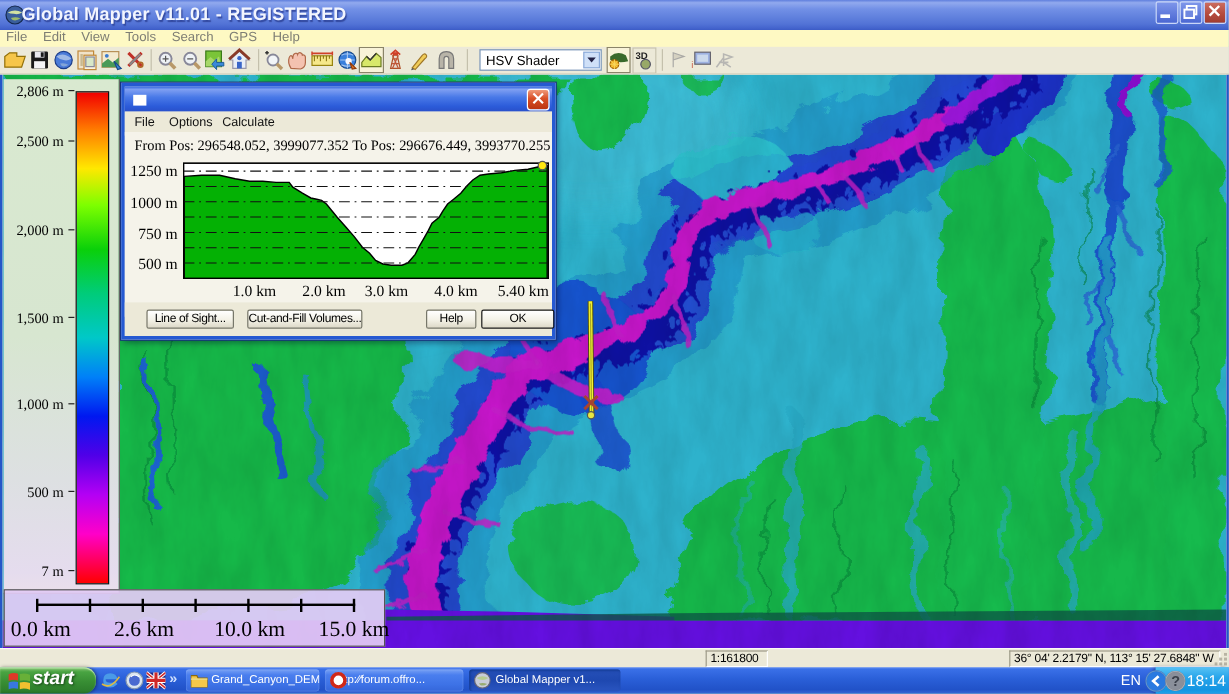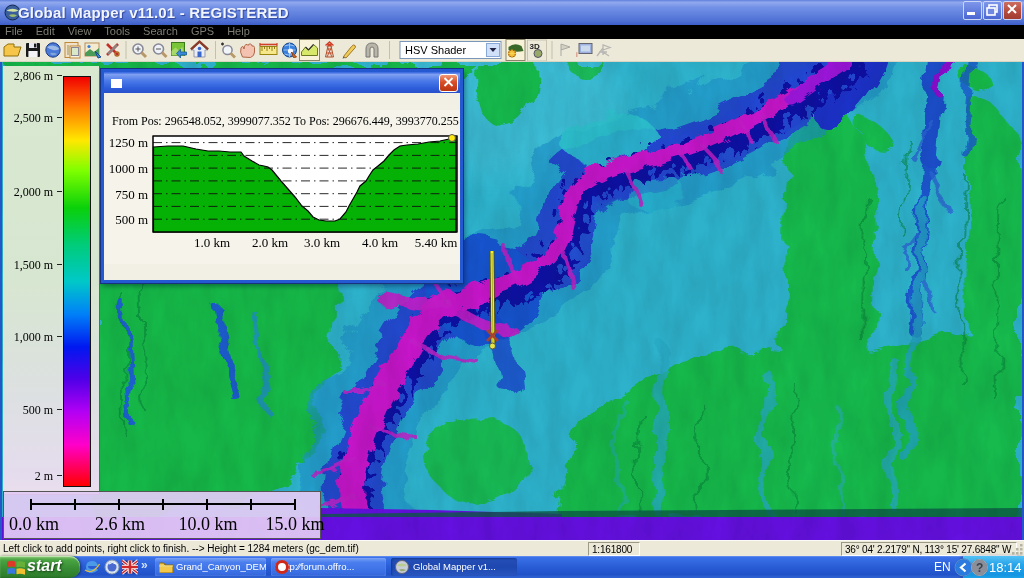--- a/index.html
+++ b/index.html
@@ -7,21 +7,21 @@
 .abs{position:absolute}
 #titlebar{left:0;top:0;width:1024px;height:25px;
   background:linear-gradient(180deg,#5f7fdd 0%,#91a9ee 9%,#7290e6 30%,#6282de 55%,#5273d6 80%,#4464cd 94%,#3c5cc6 100%)}
 #titletxt{left:18px;top:4px;color:#f2f5fe;font-size:15px;font-weight:bold;letter-spacing:.2px;
   text-shadow:1px 1px 1px #31479d}
 .capbtn{top:1px;width:17px;height:17px;border-radius:2px;border:1px solid #c9d6f8;
   color:#fff;text-align:center}
 #btnmin{left:963px;background:linear-gradient(180deg,#7e96ea,#4b67d2)}
 #btnres{left:983px;background:linear-gradient(180deg,#7e96ea,#4b67d2)}
 #btncls{left:1003px;background:linear-gradient(180deg,#cc6e60,#b64c3e 55%,#a03c30)}
-#menubar{left:0;top:25px;width:1024px;height:14px;background:#000000;color:#7e7e74;font-size:11px}
+#menubar{left:0;top:25px;width:1024px;height:14px;background:#fef9c3;color:#7e7e74;font-size:11px}
 #menubar span{margin:0 6.5px}
 #toolbar{left:0;top:39px;width:1024px;height:22px;background:#ece9d8;border-bottom:1px solid #d8d4c0}
 #legend{left:3px;top:66px;width:96px;height:428px;
   background:linear-gradient(180deg,#d9e9d0 0%,#d7e6d0 50%,#dde0e2 78%,#e5dcee 96%,#eadfeb 100%);
   border-right:1px solid #666;border-bottom:1px solid #666}
 #cbar{position:absolute;left:60px;top:10px;width:26px;height:409px;border:1px solid #111;
   background:linear-gradient(180deg,
    #f20000 0%,#ff7a00 7.5%,#ffe800 15.5%,#7dff00 23%,#0ad00a 32%,#00cc7a 41%,#00c8c8 50%,
    #0080f8 58%,#0018f0 66%,#5000e8 74%,#b400f4 82%,#ff00c8 90%,#ff0048 96.5%,#ff0000 100%)}
 .ltick{position:absolute;left:54px;width:5px;height:1px;background:#222}
@@ -338,21 +338,21 @@
     <div class="llab" style="top:45px">2,500 m</div>
  <div class="ltick" style="top:125px"></div>
     <div class="llab" style="top:119px">2,000 m</div>
  <div class="ltick" style="top:198px"></div>
     <div class="llab" style="top:192px">1,500 m</div>
  <div class="ltick" style="top:270px"></div>
     <div class="llab" style="top:264px">1,000 m</div>
  <div class="ltick" style="top:343px"></div>
     <div class="llab" style="top:337px">500 m</div>
  <div class="ltick" style="top:409px"></div>
-    <div class="llab" style="top:403px">2 m</div>
+    <div class="llab" style="top:403px">7 m</div>
 </div>
 
 <div id="scalepanel" class="abs">
  <div class="abs" style="left:26px;top:11px;width:266px;height:2px;background:#000"></div>
  <div class="stick" style="left:26px"></div>
     <div class="stick" style="left:70px"></div>
  <div class="stick" style="left:114px"></div>
     <div class="stick" style="left:158px"></div>
  <div class="stick" style="left:202px"></div>
     <div class="stick" style="left:246px"></div>
@@ -362,20 +362,21 @@
  <div class="slab" style="left:204px">10.0 km</div>
  <div class="slab" style="left:291px">15.0 km</div>
 </div>
 
 <div id="dlg" class="abs">
  <div id="dlgtitle" class="abs"></div>
  <div id="dlgicon" class="abs"></div>
  <div id="dlgcls" class="abs"><svg width="15" height="14">
         <path d="M3.5,3 L11.5,11 M11.5,3 L3.5,11" stroke="#fff" stroke-width="1.8"></path>
       </svg></div>
+ <div id="dlgmenu" class="abs"><span style="margin-left:8px">File</span><span style="margin-left:12px">Options</span><span style="margin-left:8px">Calculate</span></div>
  <div id="dlgclient" class="abs">
   <div id="frompos" class="abs">From Pos: 296548.052, 3999077.352 To Pos: 296676.449, 3993770.255</div>
   <svg class="abs" style="left:0;top:22px" width="354" height="120" viewBox="0 0 354 120">
    <rect x="49" y="4" width="304" height="96" fill="#fff" stroke="#000" stroke-width="1"></rect>
    <path d="M49.5,15 L64,14 L79,14 L92,17 L104,19 L115,19 L126,20 L137,20 L140,24 L148,29 L155,33 L160,34 L164,35 L168,38 L177,49 L184,57 L191,65 L198,74 L204,79 L209,85 L215,88 L222,89 L231,89 L236,87 L242,80 L245,74 L249,67 L253,60 L256,54 L262,49 L265,44 L269,38 L274,34 L280,29 L285,23 L290,18 L296,14 L303,13 L314,12 L325,10 L336,9 L345,7 L352,6 L352,100 L49.5,100 Z" fill="#04b104" stroke="#000" stroke-width="1.2"></path>
    <g stroke="#111" stroke-width="0.9" stroke-dasharray="9,4,1.5,4">
     <line x1="49" y1="10.6" x2="353" y2="10.6"></line>
     <line x1="49" y1="23.4" x2="353" y2="23.4"></line>
     <line x1="49" y1="36.1" x2="353" y2="36.1"></line>
     <line x1="49" y1="48.9" x2="353" y2="48.9"></line>
@@ -391,24 +392,29 @@
     <text x="44" y="67" text-anchor="end">750 m</text>
     <text x="44" y="92" text-anchor="end">500 m</text>
     <text x="108" y="115" text-anchor="middle">1.0 km</text>
     <text x="166" y="115" text-anchor="middle">2.0 km</text>
     <text x="218" y="115" text-anchor="middle">3.0 km</text>
     <text x="276" y="115" text-anchor="middle">4.0 km</text>
     <text x="332" y="115" text-anchor="middle">5.40 km</text>
    </g>
   </svg>
  </div>
+ <div id="dlgbtns" class="abs">
+  <div class="xpbtn" style="left:18px;width:73px">Line of Sight...</div>
+  <div class="xpbtn" style="left:102px;width:96px">Cut-and-Fill Volumes...</div>
+  <div class="xpbtn" style="left:251px;width:42px">Help</div>
+  <div class="xpbtn" style="left:297px;width:61px;border:1.5px solid #1a1a1a">OK</div>
+ </div>
 </div>
 
 <div id="status" class="abs">
- <div class="abs" style="left:3px;top:2px">Left click to add points, right click to finish. --&gt; Height = 1284 meters (gc_dem.tif)</div>
  <div class="sunk" style="left:588px;width:44px">1:161800</div>
  <div class="sunk" style="left:841px;width:168px">36° 04' 2.2179" N, 113° 15' 27.6848" W</div>
 <svg class="abs" style="left:1012px;top:3px" width="11" height="11">
       <g fill="#b8b4a4">
         <rect x="8" y="0" width="2.5" height="2.5"></rect>
         <rect x="4" y="4" width="2.5" height="2.5"></rect>
         <rect x="8" y="4" width="2.5" height="2.5"></rect>
         <rect x="0" y="8" width="2.5" height="2.5"></rect>
         <rect x="4" y="8" width="2.5" height="2.5"></rect>
         <rect x="8" y="8" width="2.5" height="2.5"></rect>

